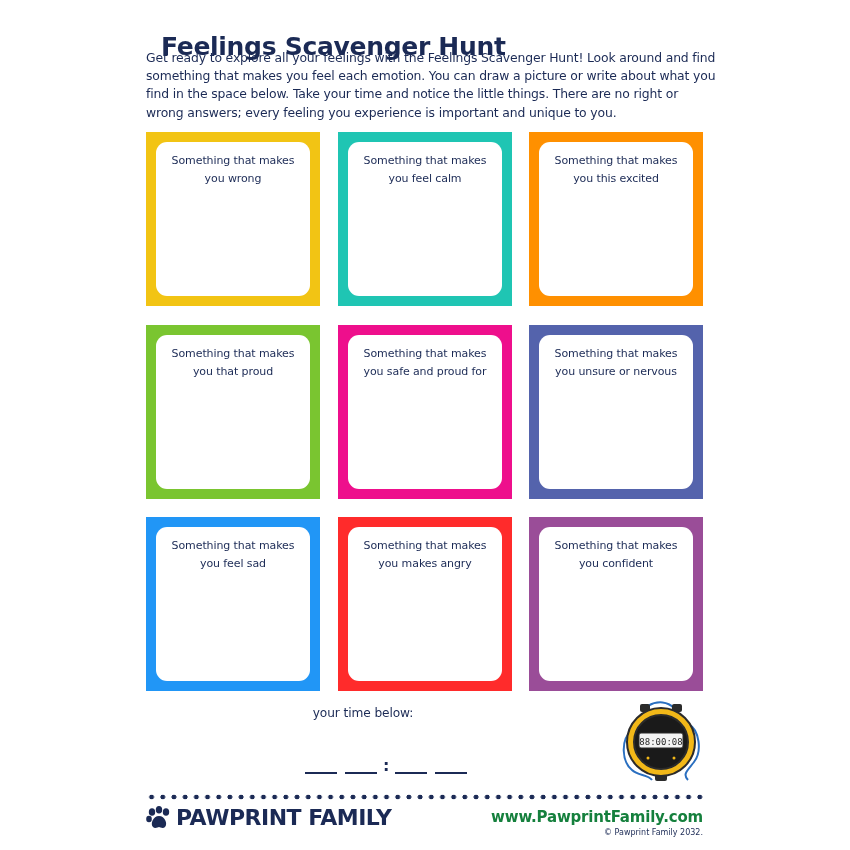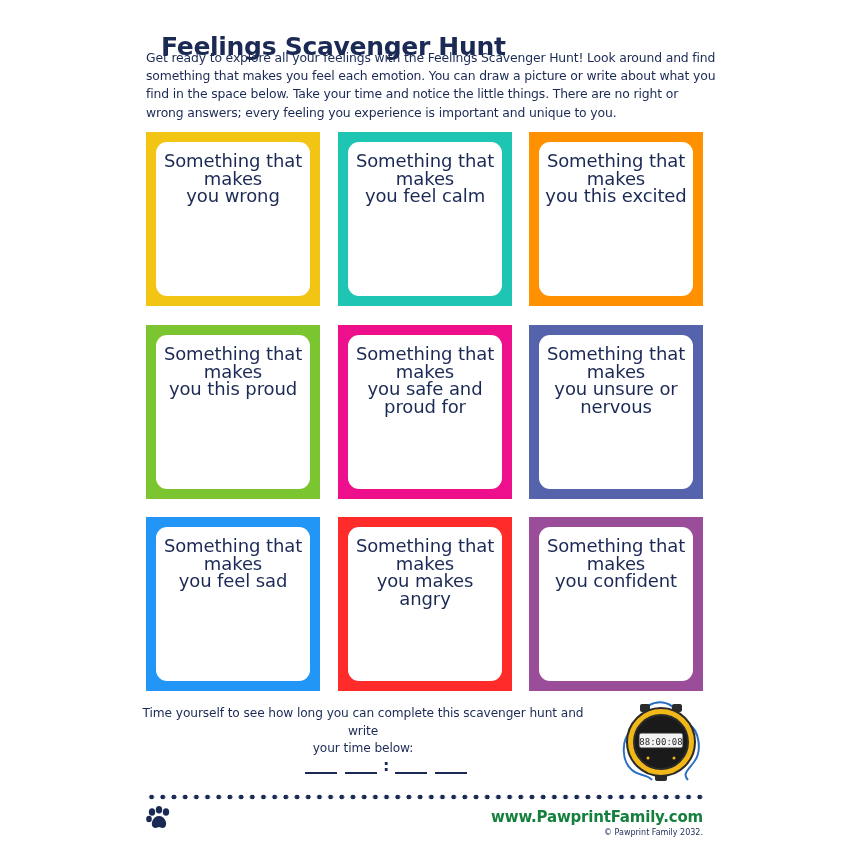--- a/index.html
+++ b/index.html
@@ -5,21 +5,21 @@
   html, body { margin:0; padding:0; background:#ffffff; }
   body { width:850px; height:850px; position:relative; overflow:hidden;
          font-family:"DejaVu Sans", sans-serif; color:#1b2a55; }
   .title { position:absolute; left:146px; top:16px; font-size:25px; font-weight:bold;
            letter-spacing:-0.3px; color:#1b2a55; margin:15px; line-height:32px; }
   .intro { position:absolute; left:146px; top:49px; width:570px; font-size:12.4px;
            line-height:18.2px; color:#1b2a55; letter-spacing:-0.15px; }
   .box { position:absolute; width:174px; height:174px; box-sizing:border-box; padding:10px; }
   .box .inner { width:100%; height:100%; background:#fff; border-radius:11px; box-sizing:border-box;
                 padding-top:10px; text-align:center; }
-  .box .label { font-size:18px; line-height:17.5px; color:#1b2a55; display:block; padding:0 4px; letter-spacing:-0.1px; }
+  .box .label { font-size:11px; line-height:17.5px; color:#1b2a55; display:block; padding:0 4px; letter-spacing:-0.1px; }
   .timer-text { position:absolute; left:140px; top:705px; width:446px; text-align:center;
                 font-size:12.2px; line-height:17.5px; color:#1b2a55; letter-spacing:-0.1px; }
   .blanks { position:absolute; left:305px; top:758px; display:flex; align-items:flex-end; gap:8px; }
   .blank { width:32px; height:0; border-bottom:2px solid #1b2a55; }
   .colon { font-size:16px; font-weight:bold; line-height:16px; margin:0 -2px 0 -2px; color:#1b2a55; }
   .stopwatch { position:absolute; left:618px; top:700px; width:86px; height:84px; }
   .dots { position:absolute; left:146px; top:794px; width:560px; height:6px;
           background-image:radial-gradient(circle, #1b2a55 2.2px, transparent 2.6px);
           background-size:11.2px 6px; background-repeat:repeat-x; }
   .logo { position:absolute; left:146px; top:806px; display:flex; align-items:center; gap:4px; }
@@ -49,21 +49,21 @@
   </div>
   <div class="box" style="left: 529px; top: 132px; background: rgb(255, 144, 0);">
     <div class="inner">
       <span class="label">Something that makes</span>
       <span class="label">you this excited</span>
     </div>
   </div>
   <div class="box" style="left: 146px; top: 325px; background: rgb(122, 197, 48);">
     <div class="inner">
       <span class="label">Something that makes</span>
-      <span class="label">you this proud</span>
+      <span class="label">you that proud</span>
     </div>
   </div>
   <div class="box" style="left: 338px; top: 325px; background: rgb(238, 15, 140);">
     <div class="inner">
       <span class="label">Something that makes</span>
       <span class="label">you safe and proud for</span>
     </div>
   </div>
   <div class="box" style="left: 529px; top: 325px; background: rgb(84, 99, 172);">
     <div class="inner">
@@ -85,21 +85,20 @@
   </div>
   <div class="box" style="left: 529px; top: 517px; background: rgb(154, 77, 152);">
     <div class="inner">
       <span class="label">Something that makes</span>
       <span class="label">you confident</span>
     </div>
   </div>
 </div>
 
 <div class="timer-text">
-  <div>Time yourself to see how long you can complete this scavenger hunt and write</div>
   <div>your time below:</div>
 </div>
 
 <div class="blanks">
   <div class="blank"></div>
   <div class="blank"></div>
   <span class="colon">:</span>
   <div class="blank"></div>
   <div class="blank"></div>
 </div>
@@ -122,16 +121,17 @@
 <div class="dots"></div>
 
 <div class="logo">
   <svg width="26" height="24" viewBox="0 0 26 24">
     <ellipse cx="6" cy="6" rx="3.2" ry="3.8" fill="#1b2a55"></ellipse>
     <ellipse cx="13" cy="3.8" rx="3.2" ry="3.8" fill="#1b2a55"></ellipse>
     <ellipse cx="20" cy="6" rx="3.2" ry="3.8" fill="#1b2a55"></ellipse>
     <ellipse cx="3" cy="13" rx="2.8" ry="3.2" fill="#1b2a55"></ellipse>
     <path d="M13 10 C7 10,4 18,7 21 C9 23,12 21,13 21 C14 21,17 23,19 21 C22 18,19 10,13 10 Z" fill="#1b2a55"></path>
   </svg>
+  <span class="logo-text">PAWPRINT FAMILY</span>
 </div>
 
 <div class="website">www.PawprintFamily.com</div>
 <div class="copyright">© Pawprint Family 2032.</div>
 
 </body></html>

